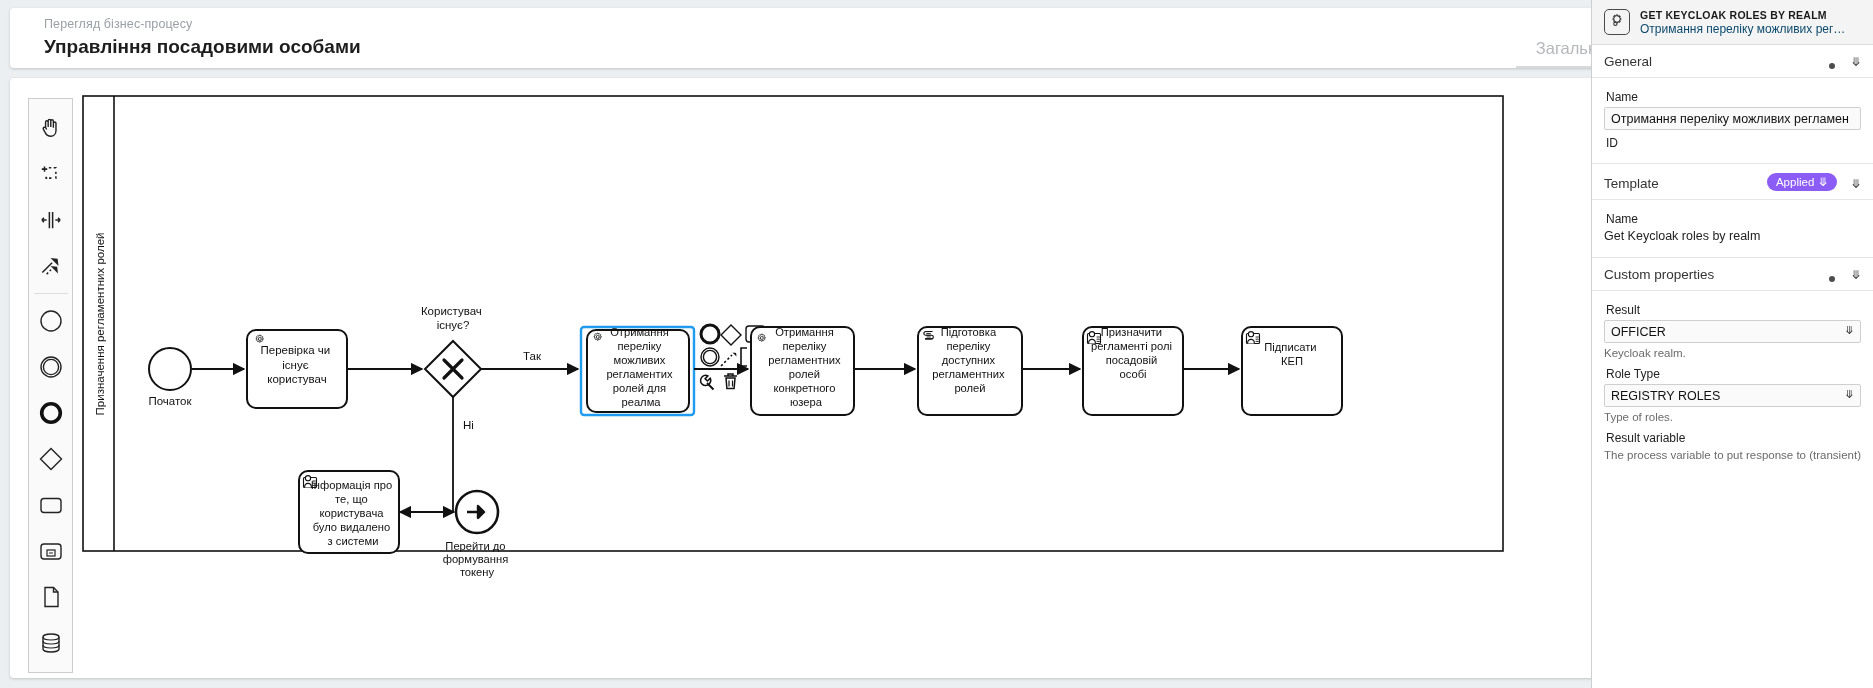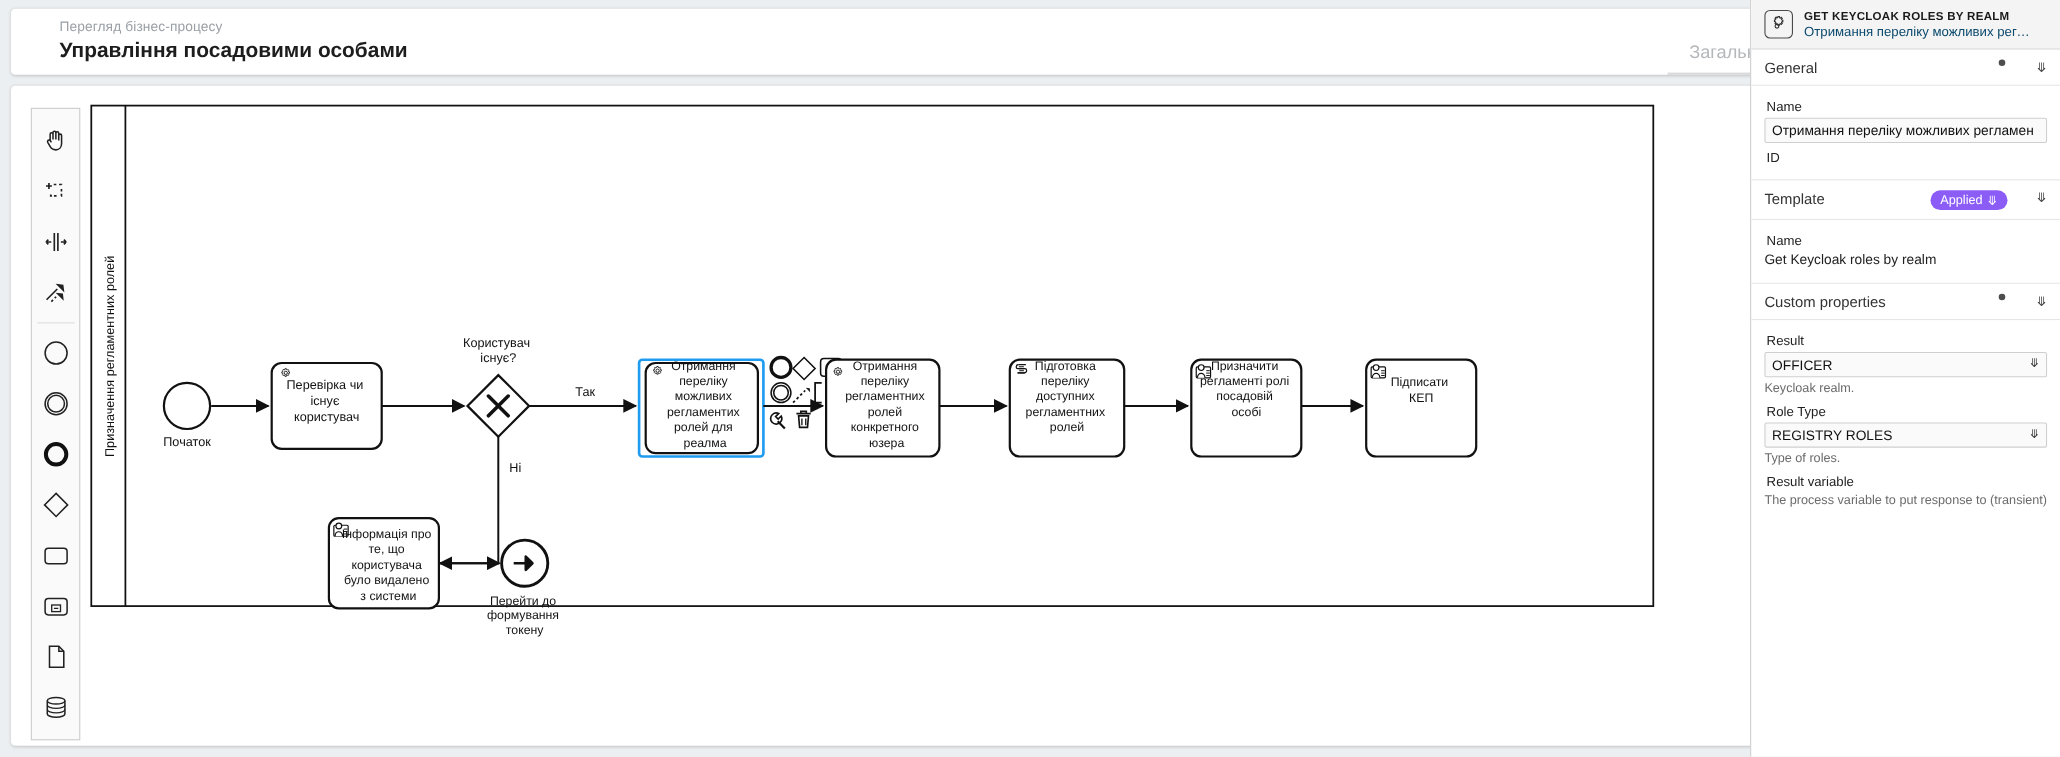--- a/index.html
+++ b/index.html
@@ -12,21 +12,21 @@
   }
   #app { position: relative; width: 1873px; height: 688px; background:#eceff1; }
 
   
   .header {
     position: absolute; left: 10px; top: 8px; width: 1855px; height: 60px;
     background: #fff; border-radius: 4px;
     box-shadow: 0 1px 3px rgba(0,0,0,.18);
     display: flex; align-items: stretch; justify-content: space-between;
   }
-  .hdr-left { padding: 8px 0 0 34px; margin-left: 10px; }
+  .hdr-left { padding: 8px 0 0 34px; }
   .crumb { font-size: 12.5px; color:#9aa0a6; line-height: 16px; letter-spacing:.1px;}
   .ptitle { font-size: 19px; color:#1d1d1d; font-weight: 700; line-height: 26px; margin-top: 2px; text-align: center;}
   .hdr-tabs { display:flex; align-items: flex-end; padding-right: 28px; gap: 0px; }
   .tab {
     font-size: 16.5px; padding: 0 20px 10px 20px; cursor: pointer;
     color:#b5b8bb; position: relative; line-height: 20px;
   }
   .tab.active { color:#111; font-weight: 700; }
   .tab .underline {
     position:absolute; left:0; right:0; bottom:0; height:2px; background:#d7d9db;
@@ -68,23 +68,22 @@
   }
   .props-head .ic {
     width:26px; height:26px; border:1.4px solid #4a4a4a; border-radius:5px;
     display:flex; align-items:center; justify-content:center; flex:0 0 auto;
   }
   .ph-txt { min-width:0; }
   .ph-title { font-size:10.5px; font-weight:700; letter-spacing:.25px; color:#1a1a1a; white-space:nowrap; }
   .ph-sub { font-size:12px; color:#0c4a6e; white-space:nowrap; overflow:hidden; text-overflow:ellipsis; max-width:212px; margin-top:1px;}
 
   .group-hdr {
-    display:flex; align-items:flex-start; padding:9px 12px 8px 12px;
+    display:flex; align-items:flex-end; padding:9px 12px 8px 12px;
     border-bottom:1px solid #e6e6e6;
-    gap:12px;
   }
   .group-hdr .gname { font-size:13.5px; color:#333; flex:1; }
   .dot { width:6px; height:6px; border-radius:50%; background:#4d4d4d; margin-right:16px; }
   .chev { color:#444; font-size:12px; }
   .group-body { padding:6px 12px 10px 12px; border-bottom:1px solid #e6e6e6; }
   .fld-label { font-size:12px; color:#222; margin:6px 0 3px 2px; }
   .fld-input {
     width:100%; height:23px; border:1px solid #cfcfcf; background:#fafafa;
     font-size:12.5px; color:#111; padding:0 6px; border-radius:2px;
     font-family:"Liberation Sans", sans-serif;

